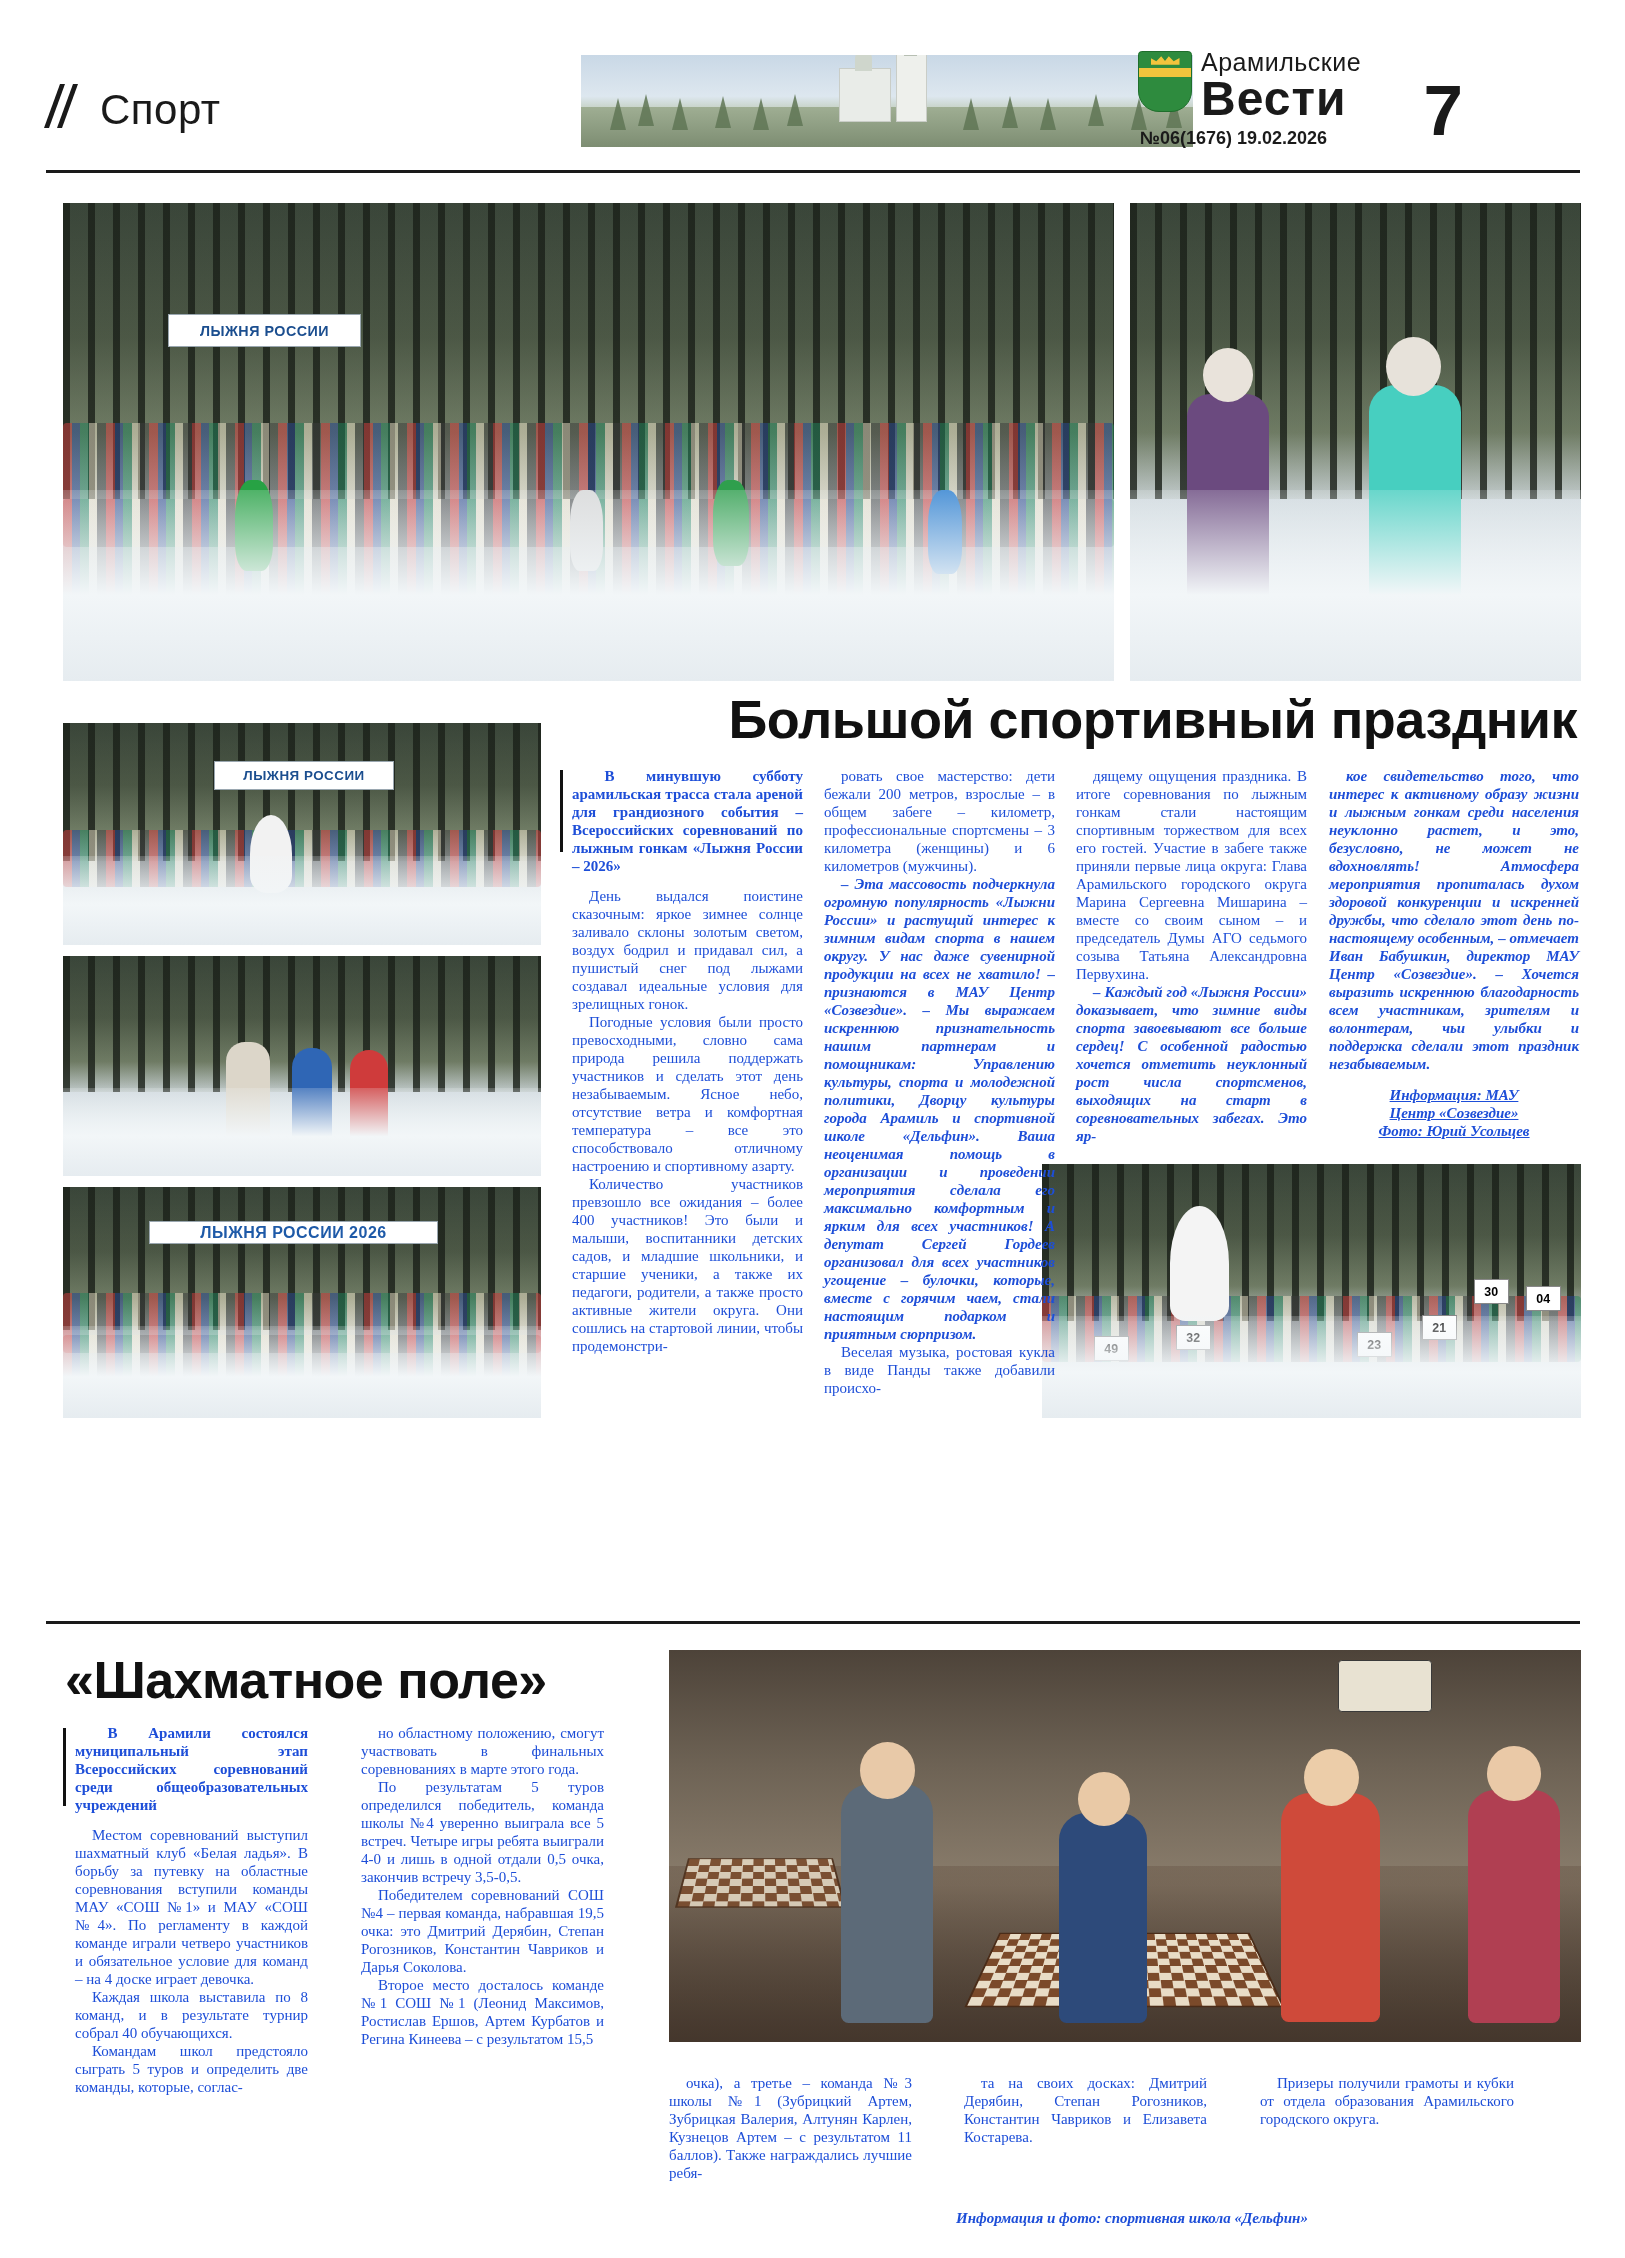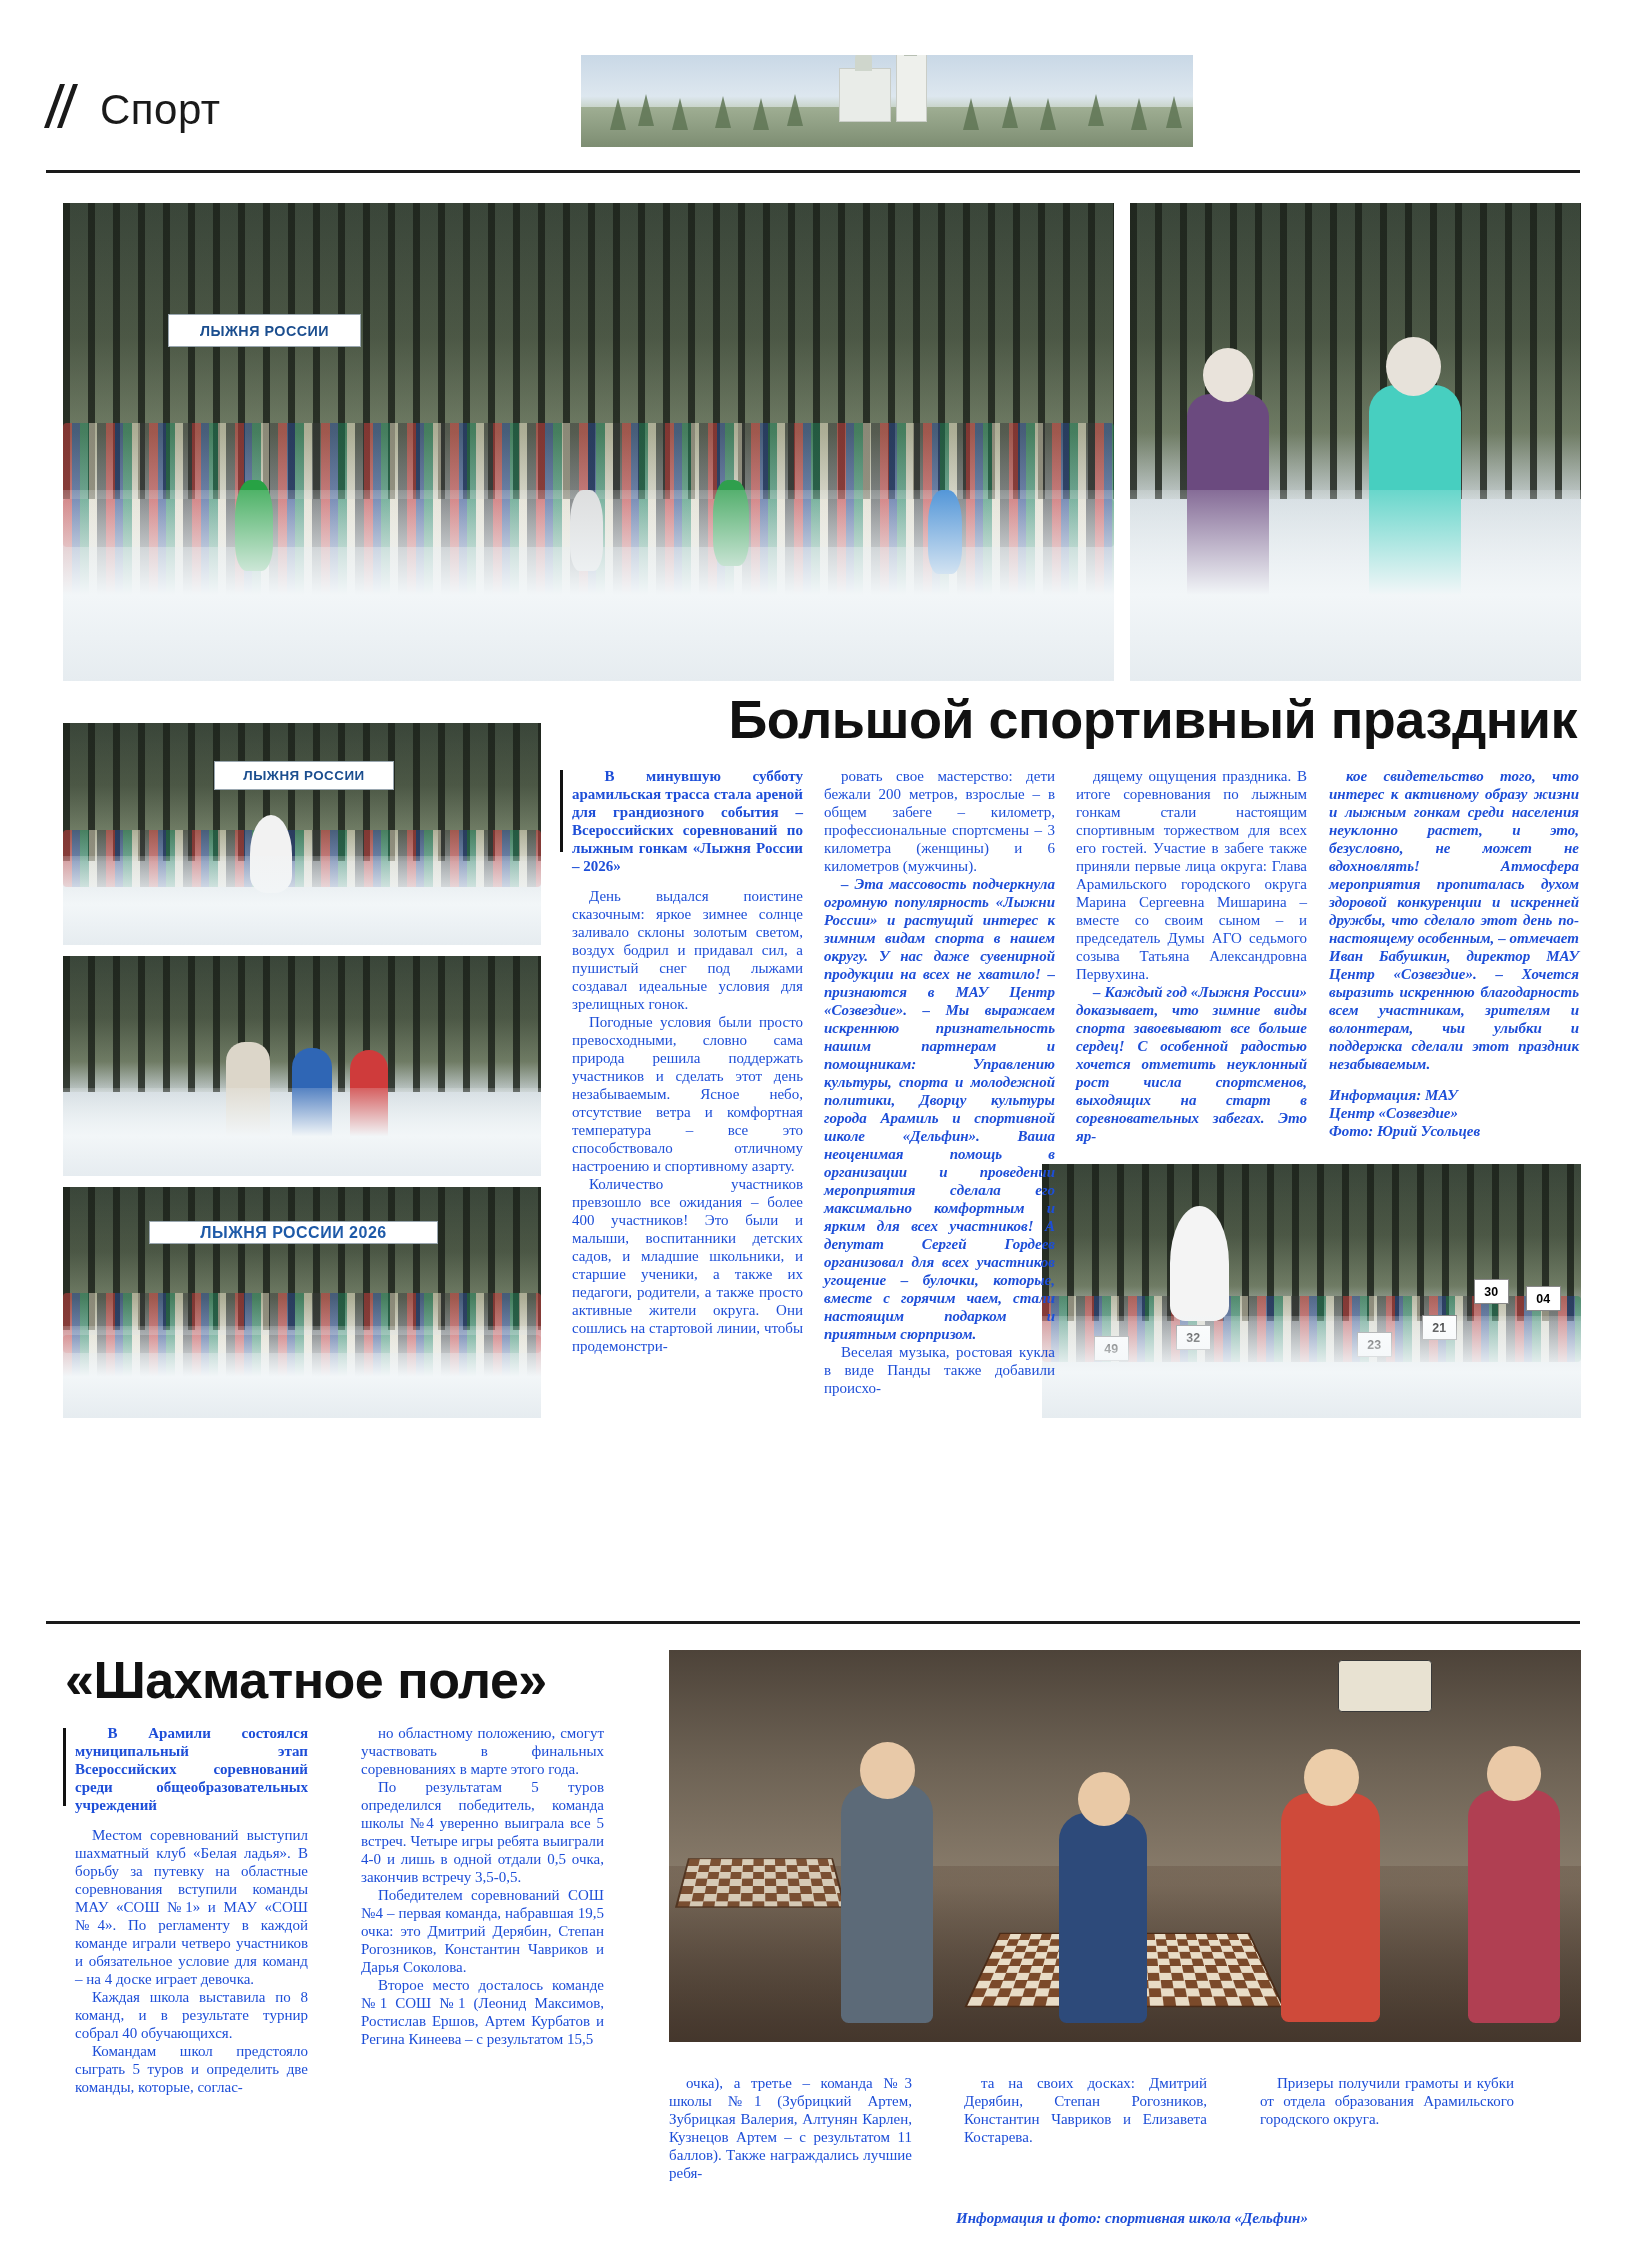--- a/index.html
+++ b/index.html
@@ -302,23 +302,24 @@
     text-indent: 32.5px;
     margin-bottom: 11.5px;
   }
   .col p.ital {
     font-style: italic;
     font-weight: bold;
   }
   .col .sig {
     font-style: italic;
     font-weight: bold;
-    text-align: left;
+    text-align: center;
     text-indent: 0;
     margin-top: 13.4px;
+    text-decoration: underline;
   }
   .col .sig-left {
     font-style: italic;
     font-weight: bold;
     text-indent: 0;
     margin-top: 9.6px;
   }
   .dropcap-rule {
     position: absolute;
     width: 2.9px;
@@ -348,20 +349,30 @@
       <div class="hp-church"></div>
       <div class="hp-tower"></div>
       <div class="hp-tree" style="left:382px"></div>
       <div class="hp-tree" style="left:421px;bottom:19px"></div>
       <div class="hp-tree" style="left:459px"></div>
       <div class="hp-tree" style="left:507px;bottom:21px"></div>
       <div class="hp-tree" style="left:550px"></div>
       <div class="hp-tree" style="left:585px;bottom:19px"></div>
     </div>
 
+    <div class="logo-block">
+      <div class="logo-shield">
+        <div class="crown"></div>
+        <div class="band"></div>
+      </div>
+      <div class="logo-line1">Арамильские</div>
+      <div class="logo-line2">Вести</div>
+      <div class="issue-line">№06(1676) 19.02.2026</div>
+      <div class="page-num">7</div>
+    </div>
   </div>
 
   <div class="rule rule-top"></div>
 
   <div class="photo ph-forest" style="left:63px; top:203px; width:1051px; height:478px;">
     <div class="crowd" style="top:46%"></div>
     <div class="crowd" style="top:62%; opacity:.8"></div>
     <div class="banner" style="left:105px; top:111px; width:191px; height:31px; font-size:14.3px;">ЛЫЖНЯ РОССИИ</div>
     <div class="figure" style="left:172px; top:277px; width:38px; height:91px; background:#27a244;"></div>
     <div class="figure" style="left:650px; top:277px; width:36px; height:86px; background:#2f9f4d;"></div>

